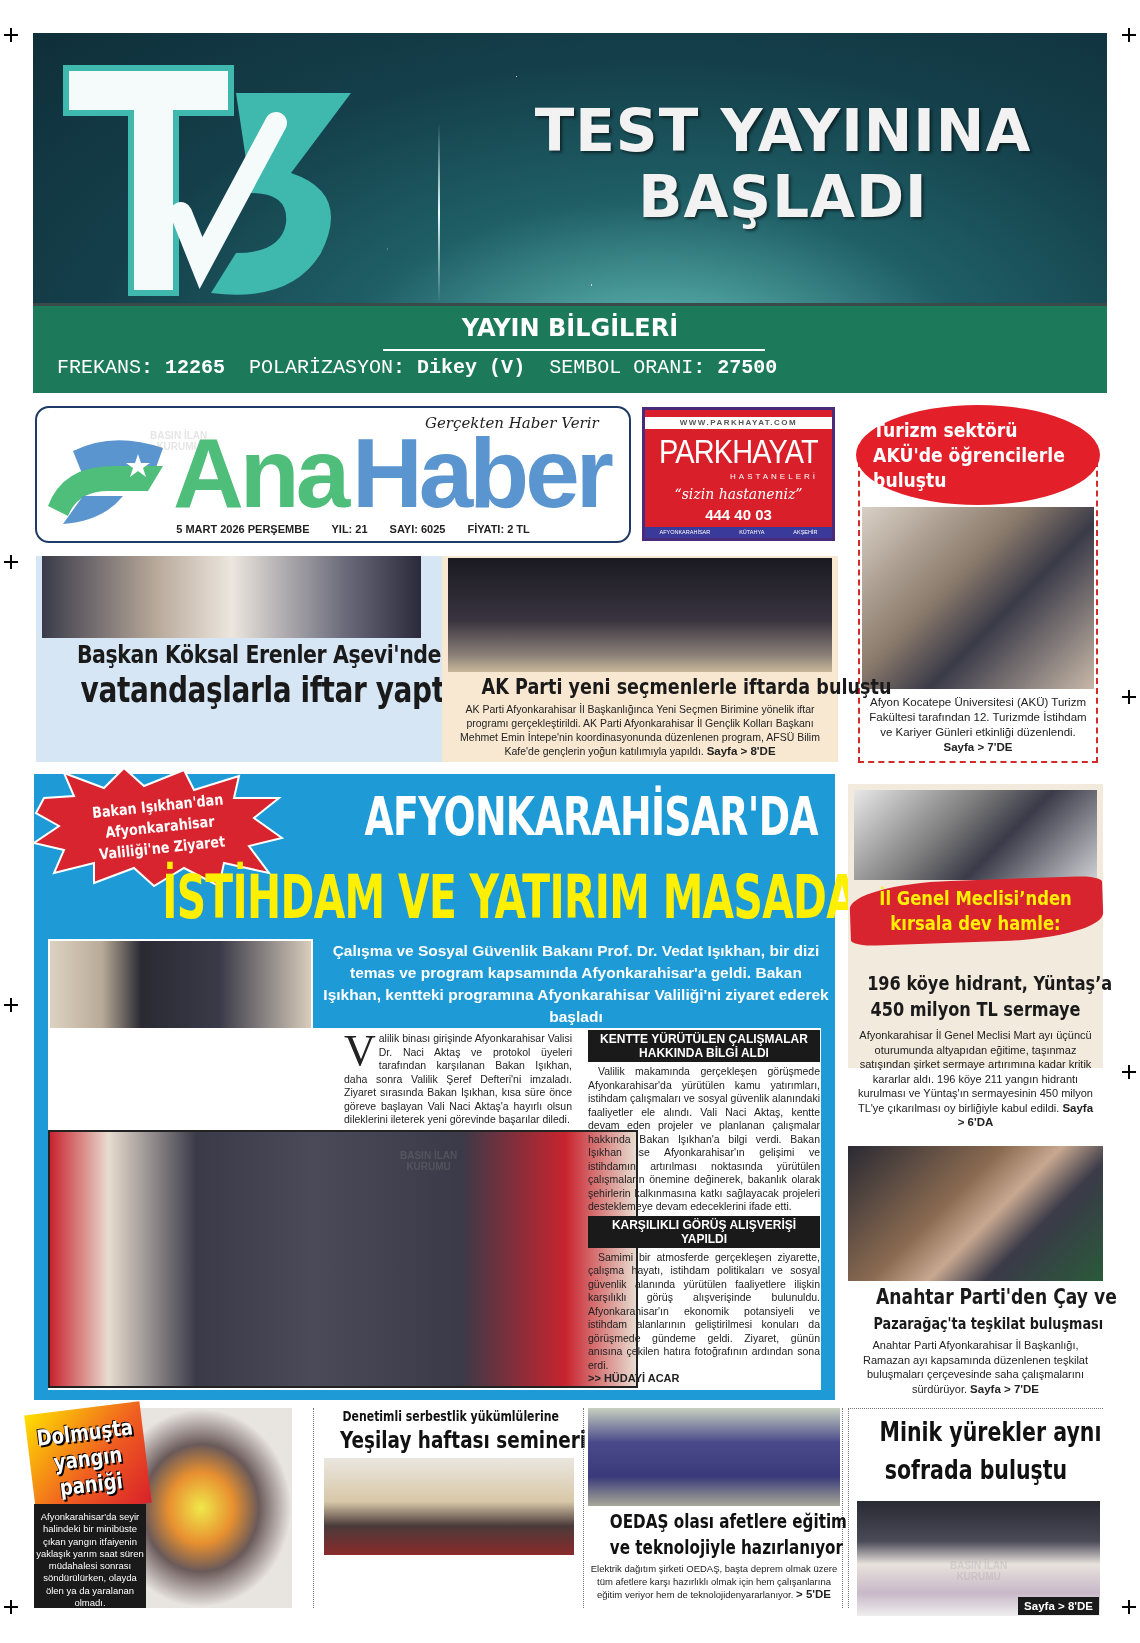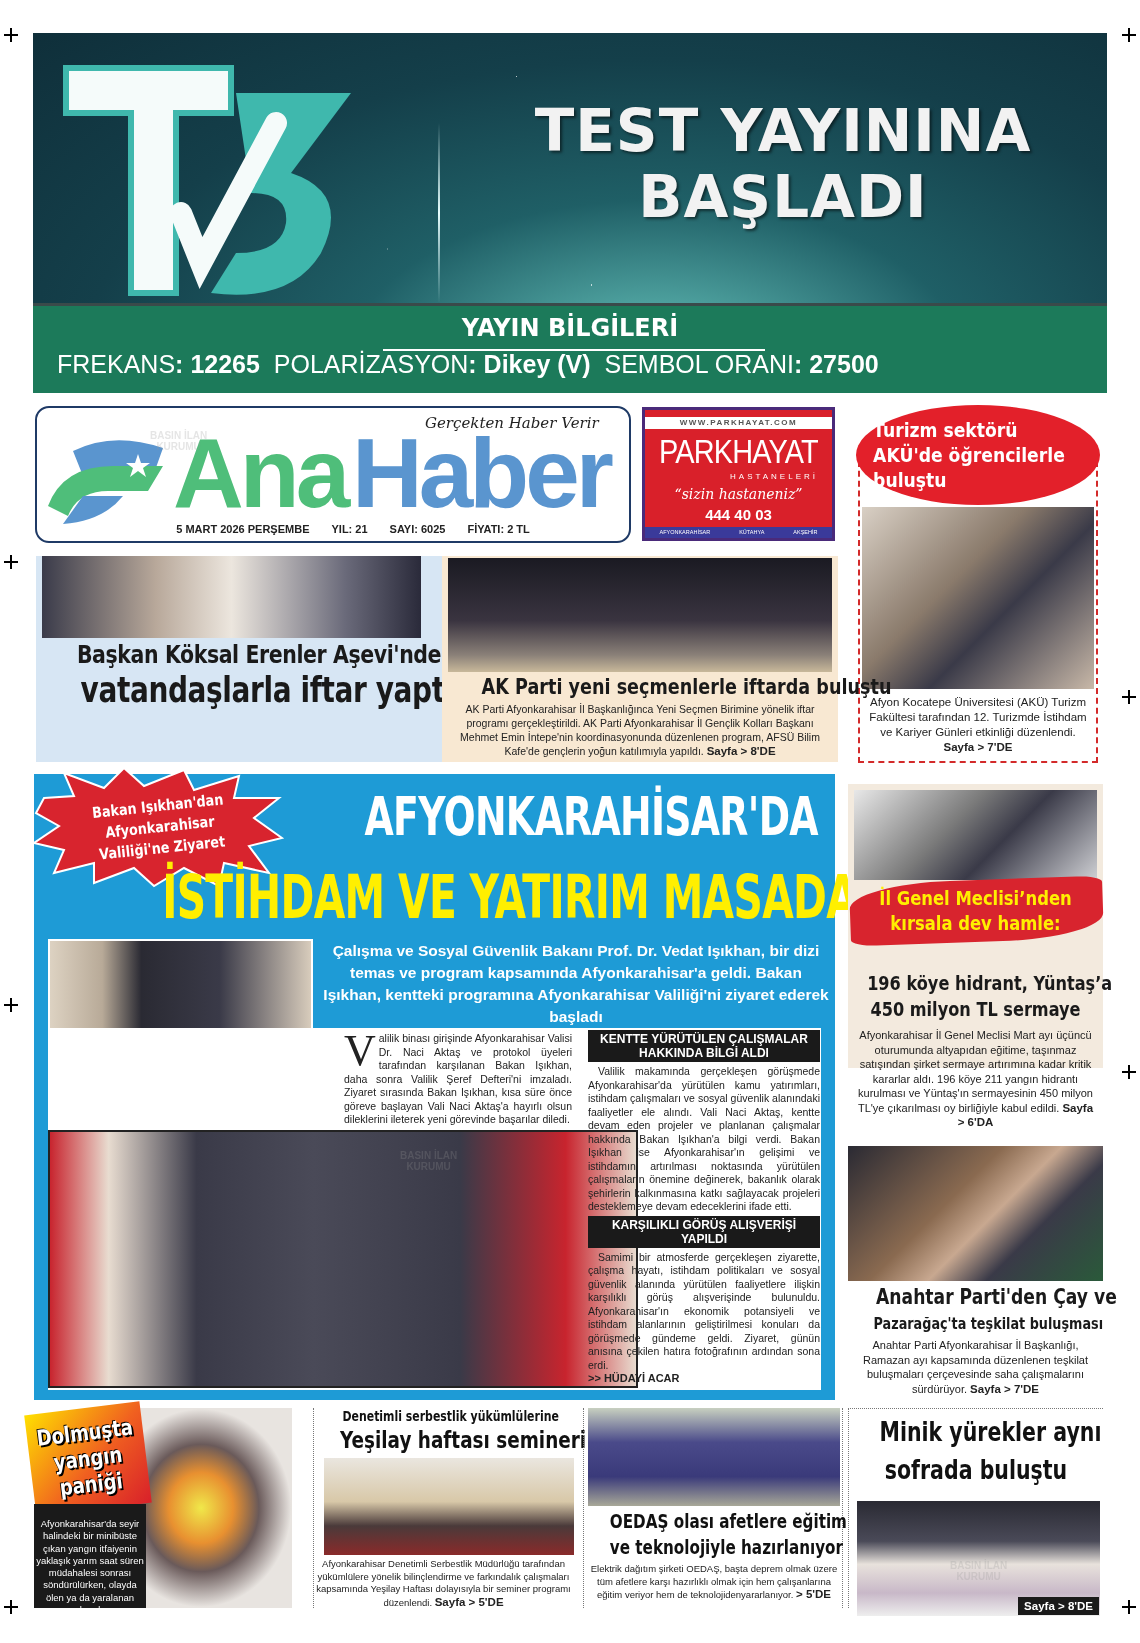--- a/index.html
+++ b/index.html
@@ -22,21 +22,21 @@
     radial-gradient(1px 1px at 88% 55%, #fff 50%, transparent 51%),
     radial-gradient(1px 1px at 33% 60%, #fff 50%, transparent 51%),
     radial-gradient(1px 1px at 52% 70%, #fff 50%, transparent 51%); opacity: .7; }
   #banner .beam { position: absolute; left: 405px; top: 90px; width: 2px; height: 180px; background: linear-gradient(#ffffff00, #e8ffff, #ffffff00); }
   #tv3-logo { position: absolute; left: 28px; top: 30px; width: 300px; height: 240px; }
   #banner-title { position: absolute; left: 440px; top: 65px; width: 620px; text-align: center; color: #f2f2f2;
     font-family: "DejaVu Sans", sans-serif; font-weight: bold; font-size: 58px; line-height: 66px; letter-spacing: 1px; text-shadow: 2px 2px 3px #0008; }
   #banner-info { position: absolute; left: 0; top: 270px; width: 100%; height: 90px; background: #1c7a5a; border-top: 3px solid #3a4a4a; }
   #banner-info-title { position: absolute; top: 8px; left: 0; width: 100%; text-align: center; color: #fff; font-family: "DejaVu Sans", sans-serif; font-weight: bold; font-size: 24px; }
   #banner-info-line { position: absolute; left: 350px; top: 43px; width: 382px; height: 2px; background: #fff; }
-  #banner-info-specs { position: absolute; left: 24px; top: 44px; width: 1030px; color: #fff; font-family: Liberation Sans, sans-serif; font-size: 25px; white-space: nowrap; }
+  #banner-info-specs { position: absolute; left: 24px; top: 50px; width: 1030px; color: #fff; font-family: Liberation Mono, monospace; font-size: 20px; white-space: nowrap; }
   #banner-info-specs b { font-weight: bold; }
 
   
   #masthead { left: 35px; top: 406px; width: 596px; height: 137px; border: 2px solid #1f3a66; border-radius: 14px; background: #fff; }
   #mast-logo-mark { position: absolute; left: 6px; top: 28px; width: 130px; height: 90px; }
   #mast-ana { position: absolute; left: 136px; top: 10px; font-family: "Liberation Sans", sans-serif; font-weight: bold; font-size: 98px; color: #4fbe7a; letter-spacing: -4px; line-height: 110px; }
   #mast-haber { position: absolute; left: 315px; top: 10px; font-family: "Liberation Sans", sans-serif; font-weight: bold; font-size: 98px; color: #5a95cf; letter-spacing: -4px; line-height: 110px; }
   #mast-slogan { position: absolute; left: 388px; top: 6px; font-family: "DejaVu Serif", serif; font-style: italic; font-size: 15px; color: #222; }
   #mast-meta { position: absolute; left: 0; bottom: 6px; width: 100%; display: flex; justify-content: center; gap: 22px; font-size: 11px; font-weight: bold; color: #222; padding-left: 40px; }
 
@@ -102,21 +102,21 @@
   #anahtar-photo { position: absolute; left: 0; top: 0; width: 255px; height: 135px; background: linear-gradient(135deg,#2a2a33,#8a6a50 40%,#c8a890 55%,#3a3a48 70%,#2a5a3a); }
   #anahtar-h1 { position: absolute; left: 0; top: 138px; width: 100%; text-align: center; color: #1a1a1a; font-family: "DejaVu Sans", sans-serif; font-weight: bold; font-size: 22px; transform: scaleX(.78); white-space: nowrap; }
   #anahtar-h2 { position: absolute; left: 0; top: 168px; width: 100%; text-align: center; color: #1a1a1a; font-family: "DejaVu Sans", sans-serif; font-weight: bold; font-size: 16px; transform: scaleX(.8); white-space: nowrap; }
   #anahtar-text { position: absolute; left: 0; top: 192px; width: 100%; text-align: center; font-size: 11px; line-height: 14.5px; color: #222; }
 
   
   #dolmus { left: 30px; top: 1408px; width: 262px; height: 200px; }
   #dolmus-photo { position: absolute; left: 80px; top: 0; width: 182px; height: 200px; background: radial-gradient(ellipse at 50% 50%, #f0e84a 0%, #e89030 25%, #6a5a5a 45%, #e8e4e0 70%); }
   #dolmus-tag { position: absolute; left: 0; top: 0; width: 116px; height: 102px; background: linear-gradient(135deg,#ffe000,#f06020 55%,#d8202a); transform: rotate(-7deg); display: flex; align-items: center; justify-content: center; text-align: center; }
   #dolmus-tag-text { color: #fff; font-family: "DejaVu Sans", sans-serif; font-weight: bold; font-size: 22px; line-height: 26px; text-shadow: 2px 2px 0 #000, -1px -1px 0 #000; transform: scaleX(.82); }
-  #dolmus-text { position: absolute; left: 4px; top: 96px; width: 112px; height: 104px; background: #1a1a1a; color: #fff; text-align: center; font-size: 9.5px; line-height: 12.3px; padding: 14px 2px; }
+  #dolmus-text { position: absolute; left: 4px; top: 96px; width: 112px; height: 104px; background: #1a1a1a; color: #fff; text-align: center; font-size: 9.5px; line-height: 12.3px; padding: 7px 2px; }
 
   #yesilay { left: 313px; top: 1408px; width: 260px; height: 200px; border-left: 1px dotted #777; }
   #yesilay-h1 { position: absolute; left: 0; top: 0; width: 100%; text-align: center; font-family: "DejaVu Sans", sans-serif; font-weight: bold; font-size: 14px; transform: scaleX(.78); white-space: nowrap; }
   #yesilay-h2 { position: absolute; left: 0; top: 19px; width: 100%; text-align: center; font-family: "DejaVu Sans", sans-serif; font-weight: bold; font-size: 23px; transform: scaleX(.8); white-space: nowrap; }
   #yesilay-photo { position: absolute; left: 10px; top: 50px; width: 250px; height: 97px; background: linear-gradient(180deg,#eae6df 0%,#d8c8a8 45%,#4a3a3a 70%,#8a2a2a); }
   #yesilay-text { position: absolute; left: 0; top: 150px; width: 100%; text-align: center; font-size: 9.5px; line-height: 12.5px; color: #222; }
 
   #oedas { left: 583px; top: 1408px; width: 260px; height: 200px; border-left: 1px dotted #777; border-right: 1px dotted #777; }
   #oedas-photo { position: absolute; left: 4px; top: 0; width: 252px; height: 98px; background: linear-gradient(180deg,#c8d0c0 0%,#4a4a8a 35%,#3a3a7a 70%,#a8a898); }
   #oedas-h { position: absolute; left: 0; top: 100px; width: 100%; text-align: center; font-family: "DejaVu Sans", sans-serif; font-weight: bold; font-size: 19px; line-height: 26px; transform: scaleX(.8); white-space: nowrap; }
@@ -284,24 +284,20 @@
   <div id="dolmus-text">
     <span>Afyonkarahisar'da seyir halindeki bir minibüste çıkan yangın itfaiyenin yaklaşık yarım saat süren müdahalesi sonrası söndürülürken, olayda ölen ya da yaralanan olmadı.</span><br>
     <span class="sayfa">Sayfa &gt; 2'DE</span>
   </div>
 </div>
 
 <div id="yesilay" class="abs">
   <div id="yesilay-h1">Denetimli serbestlik yükümlülerine</div>
   <div id="yesilay-h2">Yeşilay haftası semineri</div>
   <div id="yesilay-photo"></div>
-  <div id="yesilay-text">
-    <span>Afyonkarahisar Denetimli Serbestlik Müdürlüğü tarafından yükümlülere yönelik bilinçlendirme ve farkındalık çalışmaları kapsamında Yeşilay Haftası dolayısıyla bir seminer programı düzenlendi.</span>
-    <span class="sayfa">Sayfa &gt; 5'DE</span>
-  </div>
 </div>
 
 <div id="oedas" class="abs">
   <div id="oedas-photo"></div>
   <div id="oedas-h">
     <div>OEDAŞ olası afetlere eğitim</div>
     <div>ve teknolojiyle hazırlanıyor</div>
   </div>
   <div id="oedas-text">
     <span>Elektrik dağıtım şirketi OEDAŞ, başta deprem olmak üzere tüm afetlere karşı hazırlıklı olmak için hem çalışanlarına eğitim veriyor hem de teknolojidenyararlanıyor.</span>

